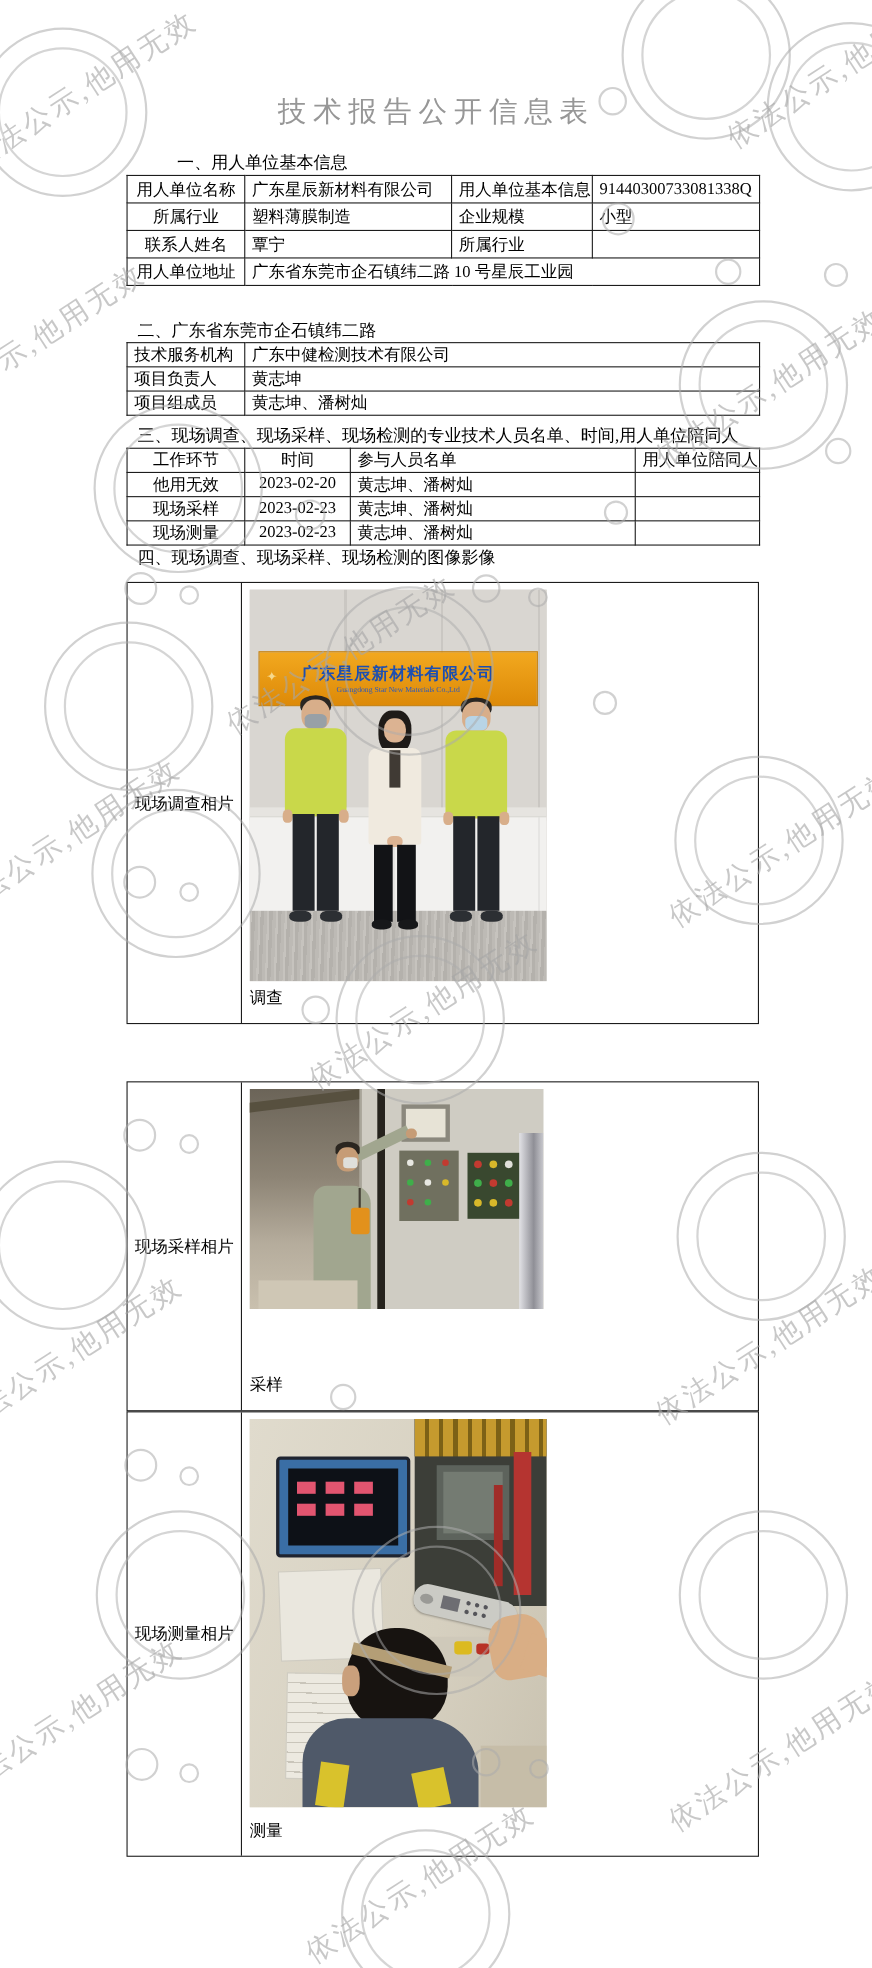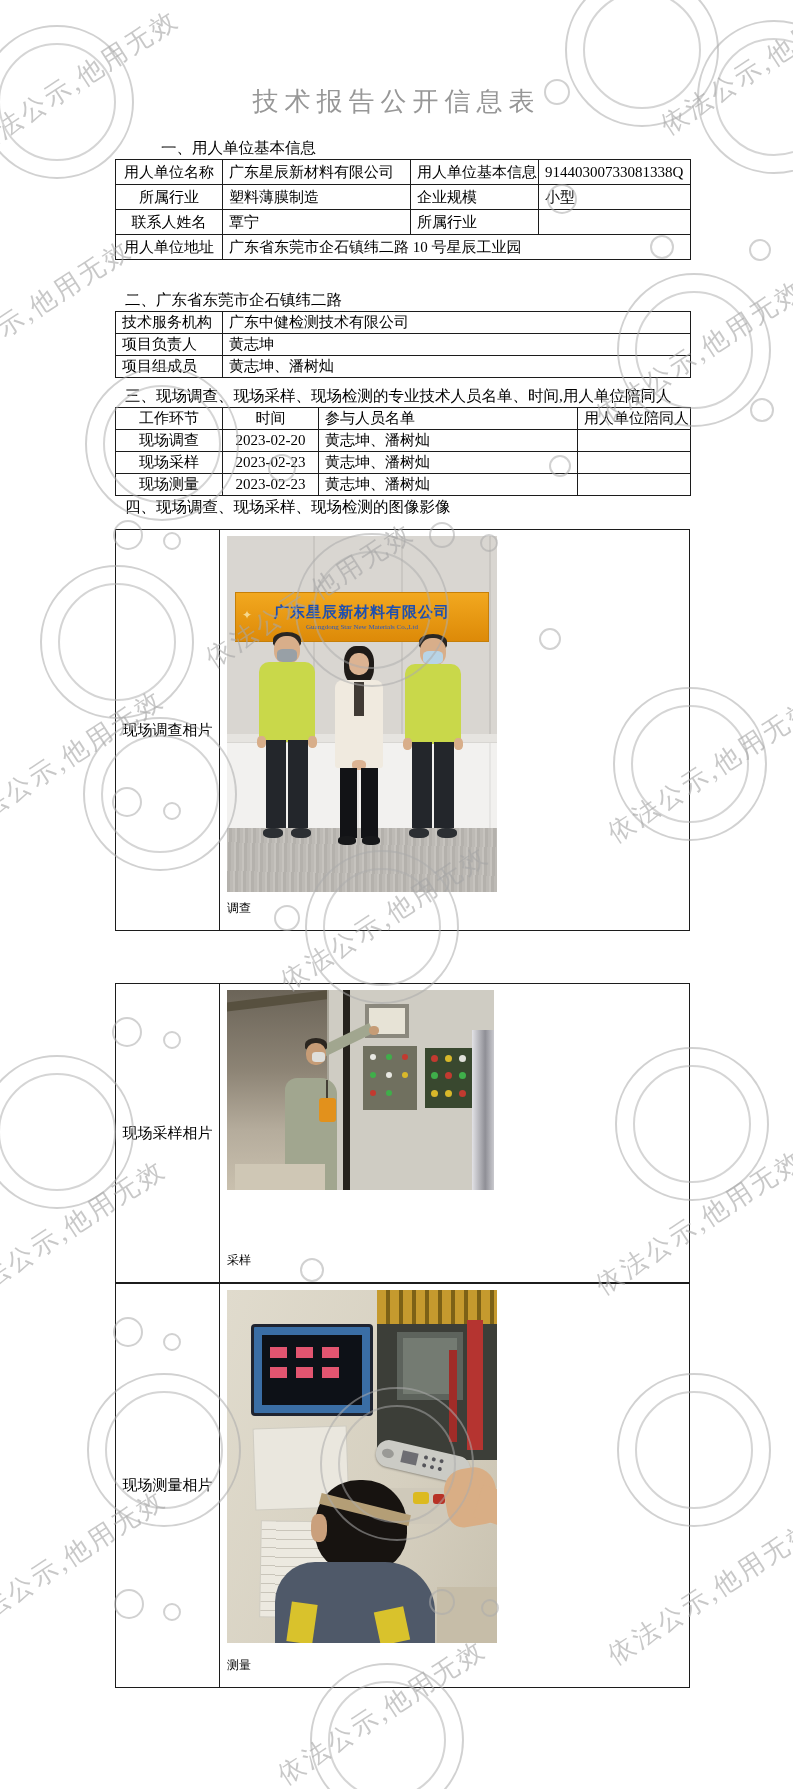--- a/index.html
+++ b/index.html
@@ -14,21 +14,21 @@
      white-space:nowrap;vertical-align:middle;font-weight:normal;}
   .t1 td{height:22px;}
   .t2 td{height:19px;}
   .t3 td{height:18px;}
   .c-center{text-align:center;}
   .photo-block{position:absolute;left:115px;width:575px;border:1px solid #1c1c1c;
                display:flex;box-sizing:border-box;}
   .photo-label{width:103px;border-right:1px solid #1c1c1c;display:flex;align-items:center;
                justify-content:center;font-size:15px;flex:none;text-align:center;}
   .photo-cell{flex:1;display:flex;flex-direction:column;padding:6px 0 13px 7px;box-sizing:border-box;}
-  .photo-caption{margin-top:auto;font-size:12px;}
+  .photo-caption{margin-top:auto;font-size:15px;}
   .photo-frame{position:relative;overflow:hidden;flex:none;}
   
   #watermarks{position:absolute;inset:0;pointer-events:none;z-index:40;}
   .wm-ring{position:absolute;border:2px solid rgba(172,172,172,.55);border-radius:50%;}
   .wm-ring-inner{position:absolute;inset:16px;border:2px solid rgba(172,172,172,.5);border-radius:50%;}
   .wm-text{position:absolute;font-size:26px;letter-spacing:3px;color:rgba(166,166,166,.62);
            white-space:nowrap;transform:translate(-50%,-50%) rotate(-33deg);
            font-family:"Liberation Serif","DejaVu Serif",serif;}
   .wm-dot{position:absolute;border:2px solid rgba(172,172,172,.55);border-radius:50%;}
 </style>
@@ -104,21 +104,21 @@
         <col style="width:113px">
       </colgroup>
     <tbody>
         <tr>
       <td class="c-center">工作环节</td>
       <td class="c-center">时间</td>
       <td>参与人员名单</td>
       <td>用人单位陪同人</td>
     </tr>
     <tr>
-      <td class="c-center">现场调查</td>
+      <td class="c-center">他用无效</td>
       <td class="c-center">2023-02-20</td>
       <td>黄志坤、潘树灿</td>
       <td></td>
     </tr>
     <tr>
       <td class="c-center">现场采样</td>
       <td class="c-center">2023-02-23</td>
       <td>黄志坤、潘树灿</td>
       <td></td>
     </tr>

